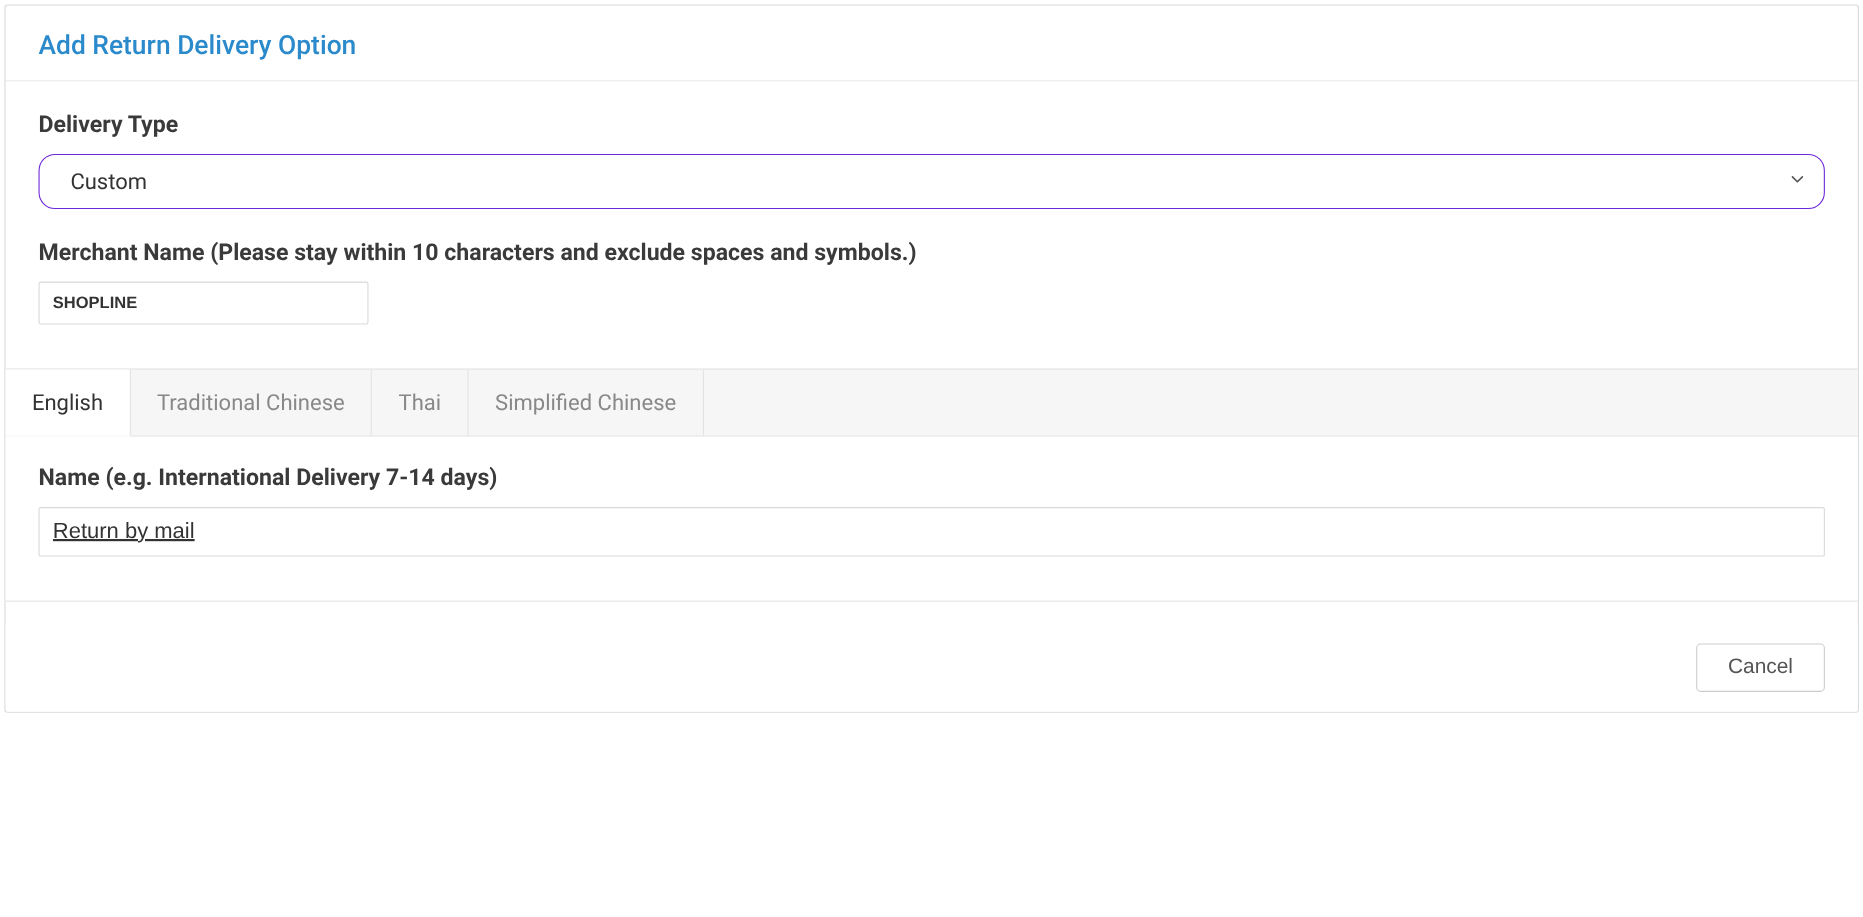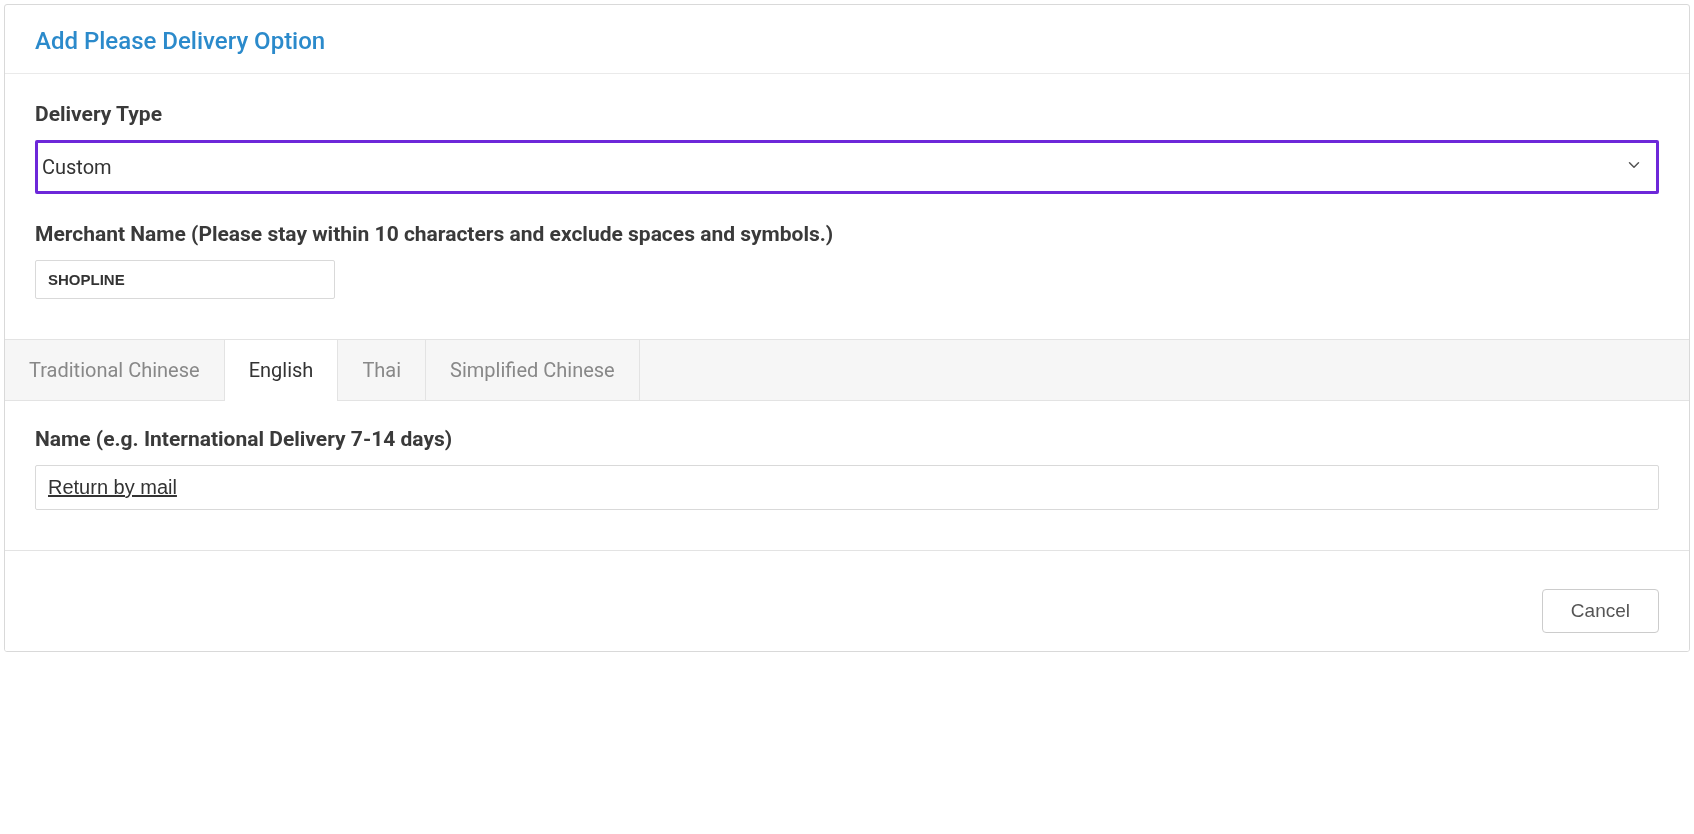--- a/index.html
+++ b/index.html
@@ -34,26 +34,26 @@
       margin-bottom: 14px;
       display: block;
     }
     .select-wrap {
       position: relative;
       width: 100%;
       margin-bottom: 28px;
     }
     .select {
       width: 100%;
-      padding: 12px 4px;
+      padding: 12px 28px;
       font-size: 20px;
       color: #333;
       background: #fff;
-      border: 3px solid #6d28d9;
-      border-radius: 2px;
+      border: 1px solid #6d28d9;
+      border-radius: 15px;
       appearance: none;
       -webkit-appearance: none;
       cursor: pointer;
     }
     .select-chevron {
       position: absolute;
       right: 16px;
       top: 50%;
       transform: translateY(-50%);
       pointer-events: none;
@@ -145,41 +145,41 @@
       padding: 6px;
       display: inline-block;
     }
   </style>
 </head>
 <body>
 
 <div class="panel">
 
   <div class="panel-header">
-    <div class="panel-title">Add Please Delivery Option</div>
+    <div class="panel-title">Add Return Delivery Option</div>
   </div>
 
   <div class="form-section">
     <label class="label">Delivery Type</label>
     <div class="select-wrap">
       <div class="select">Custom</div>
       <span class="select-chevron">
         <svg width="18" height="18" viewBox="0 0 24 24" fill="none" stroke="#555" stroke-width="2" stroke-linecap="round" stroke-linejoin="round">
             <polyline points="6 9 12 15 18 9"></polyline>
           </svg>
       </span>
     </div>
 
     <label class="label">Merchant Name (Please stay within 10 characters and exclude spaces and symbols.)</label>
     <input type="text" class="text-input" value="SHOPLINE" style="">
   </div>
 
   <div class="tabs">
+    <div class="tab active">English</div>
     <div class="tab">Traditional Chinese</div>
-    <div class="tab active">English</div>
     <div class="tab">Thai</div>
     <div class="tab">Simplified Chinese</div>
   </div>
 
   <div class="tab-content">
     <label class="label">Name (e.g. International Delivery 7-14 days)</label>
     <input type="text" class="text-input-wide" value="Return by mail" style="">
   </div>
 
   <div class="panel-footer">

